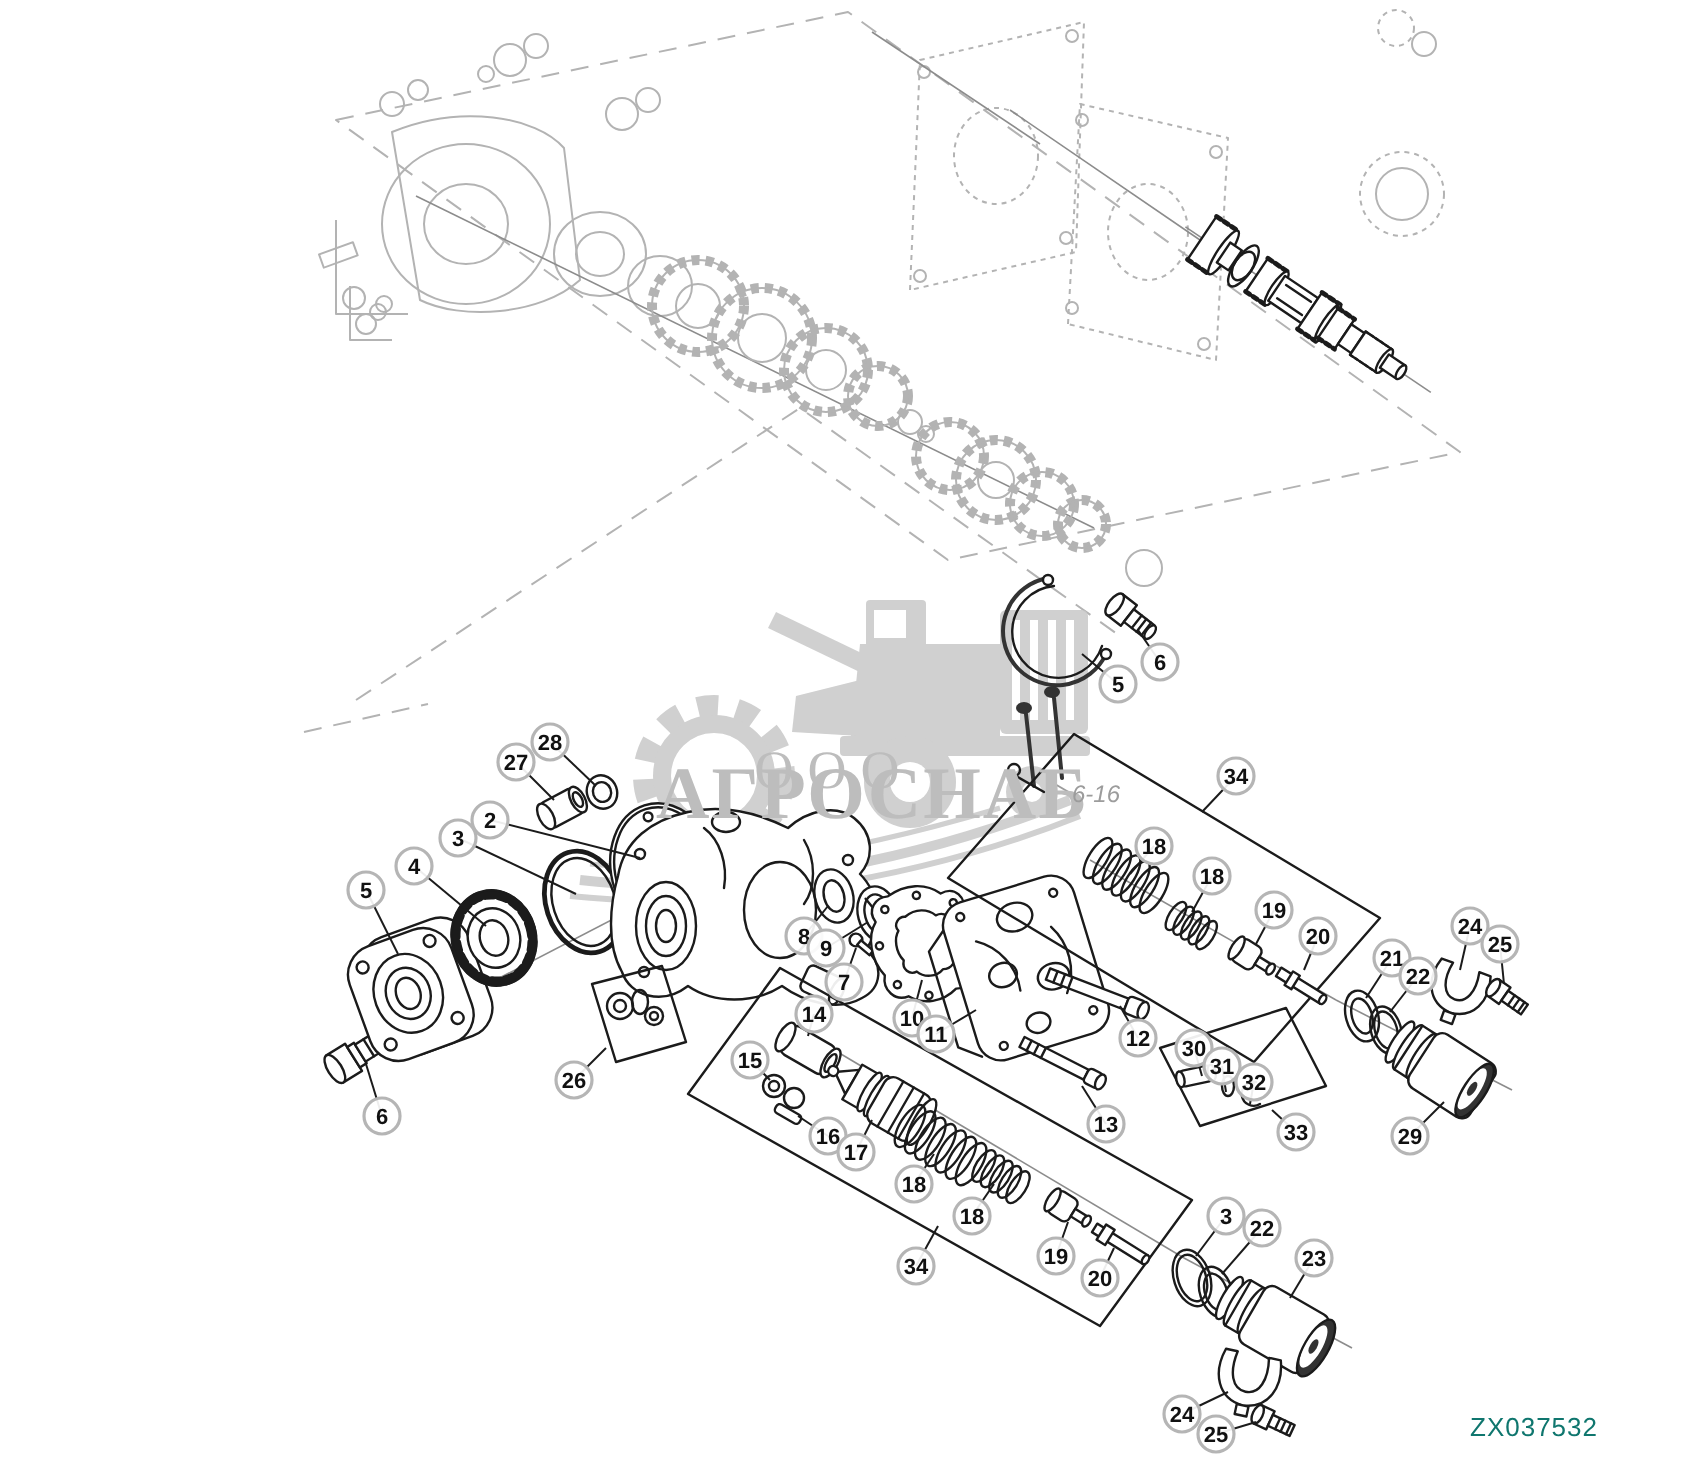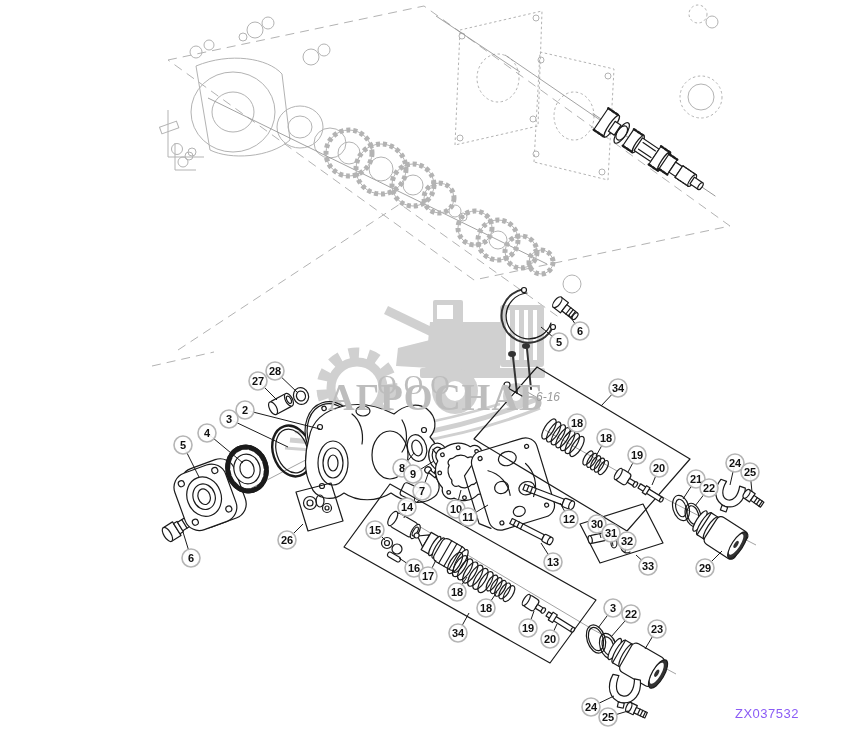--- a/index.html
+++ b/index.html
@@ -21,21 +21,21 @@
   .callout-num{font:bold 11px "Liberation Sans",sans-serif;fill:#111111;text-anchor:middle;}
   
   .wm-ooo{position:absolute;left:372px;top:370px;width:90px;text-align:center;
           font-family:Liberation Serif, serif;font-size:27px;letter-spacing:7px;
           color:#bdbdbd;}
   .wm-name{position:absolute;left:328px;top:376px;width:214px;text-align:center;
            font-family:"Liberation Serif",serif;font-weight:bold;font-size:37px;
            letter-spacing:1px;color:#bdbdbd;}
   .ref-label{position:absolute;left:536px;top:390px;font-style:italic;font-size:12px;
              color:#9c9c9c;font-family:"Liberation Sans",sans-serif;}
-  .code-label{position:absolute;left:735px;top:706px;font-size:13px;color:#8b5cf6;
+  .code-label{position:absolute;left:735px;top:706px;font-size:13px;color:#0f766e;
               letter-spacing:0.5px;font-family:"Liberation Sans",sans-serif;}
 </style>
 </head>
 <body>
 
 <div class="stage">
 
 <svg width="841" height="731" viewBox="0 0 841 731">
 
   <g id="phantom-layer">

